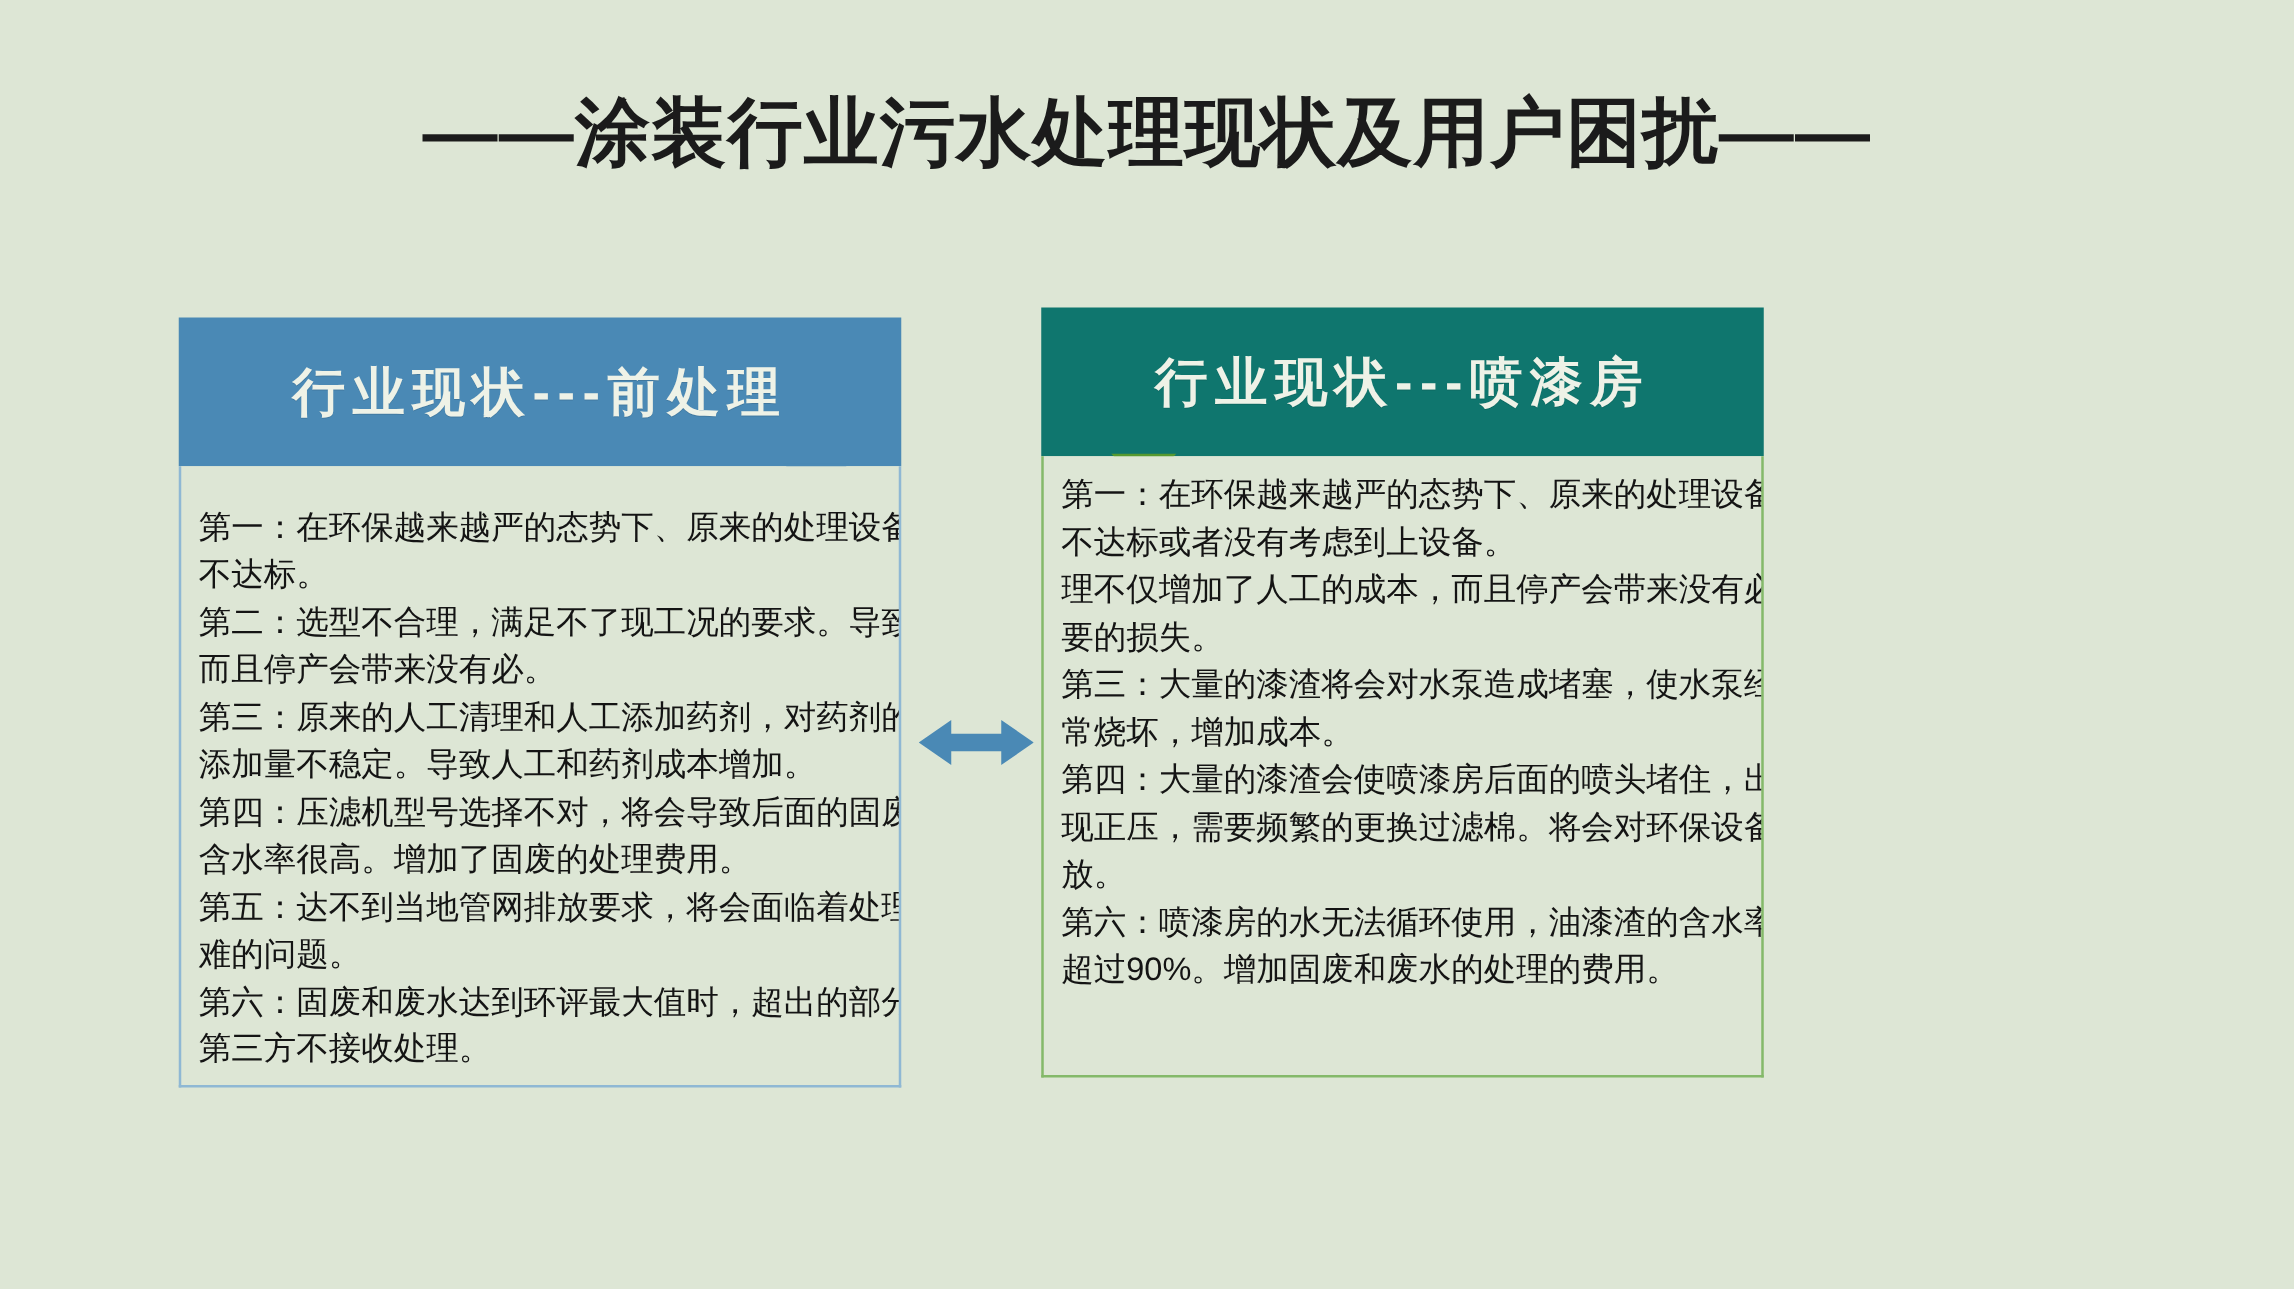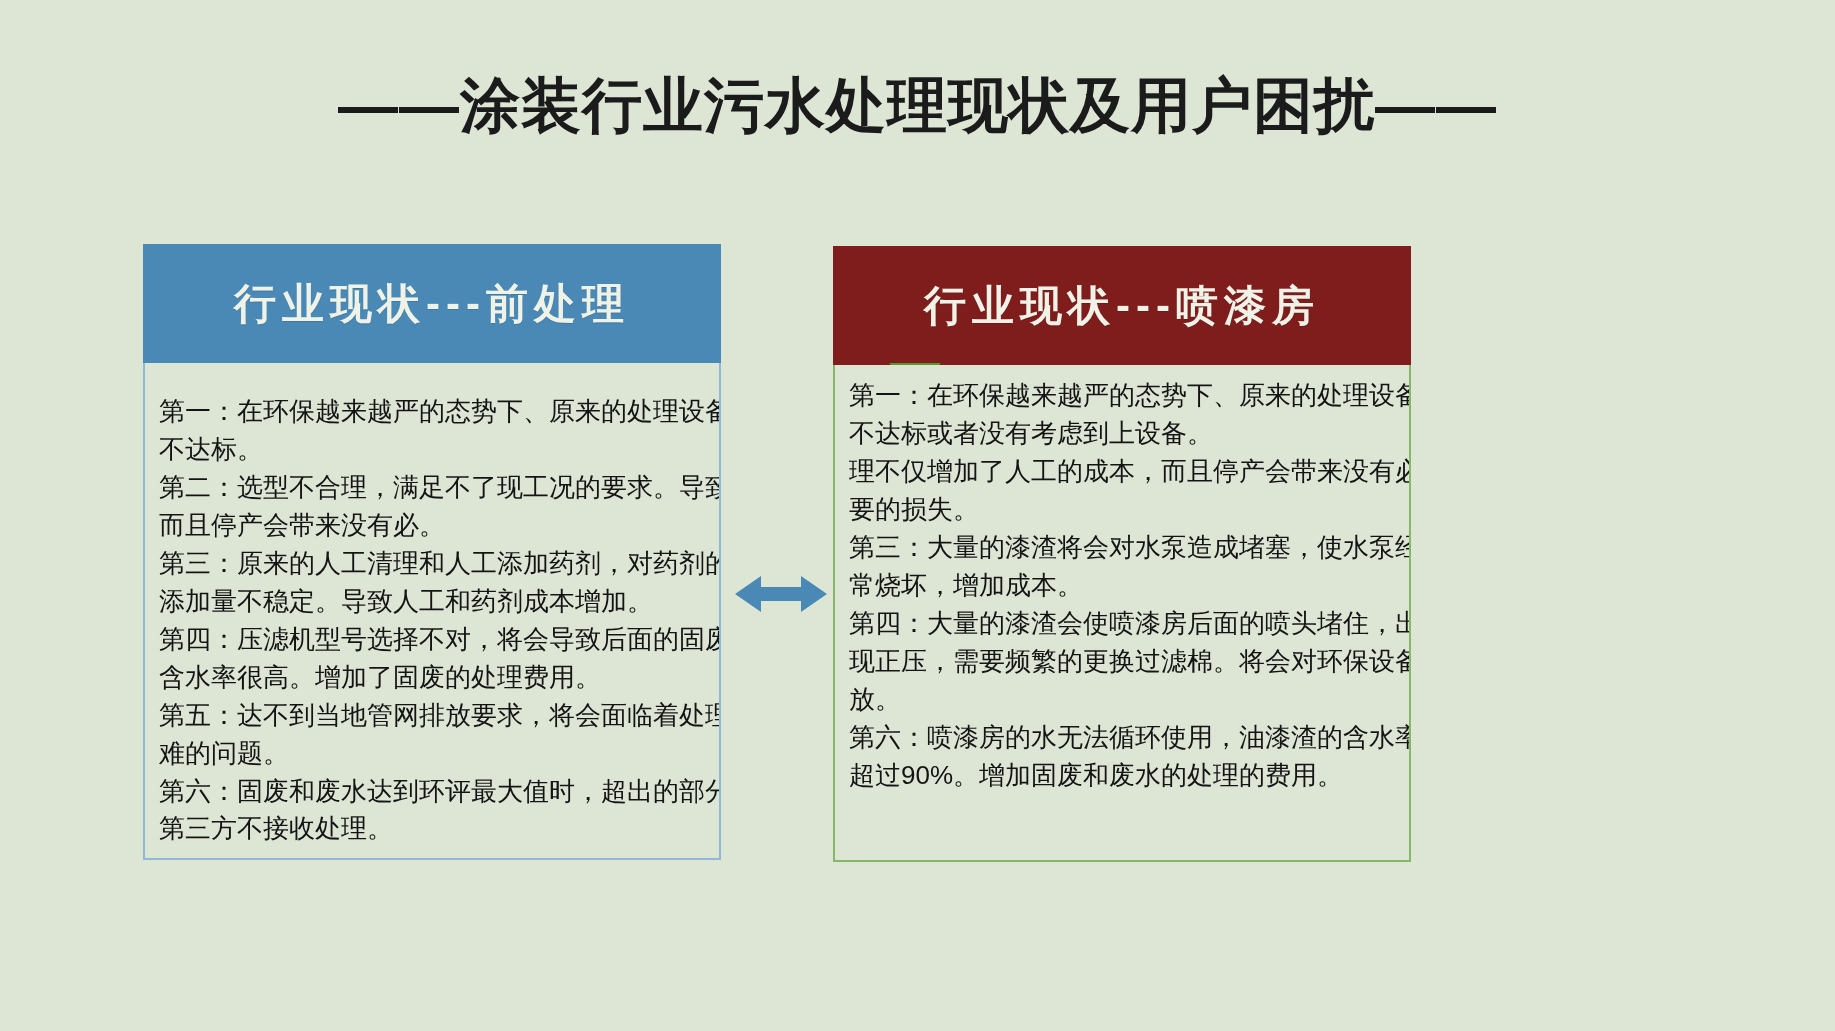--- a/index.html
+++ b/index.html
@@ -31,41 +31,41 @@
   }
 
   
   .panel {
     position: absolute;
     box-sizing: border-box;
   }
 
   .panel-left {
     left: 143px;
-    top: 244px;
+    top: 254px;
     width: 578px;
     height: 616px;
   }
   .panel-right {
     left: 833px;
     top: 246px;
     width: 578px;
     height: 616px;
   }
 
   .panel-header {
     position: relative;
     height: 119px;
     display: flex;
     align-items: center;
     justify-content: center;
     box-sizing: border-box;
   }
   .panel-left .panel-header  { background: #4a89b5; }
-  .panel-right .panel-header { background: #7f1d1d; }
+  .panel-right .panel-header { background: #0f766e; }
 
   .panel-header-text {
     color: #eef2e7;
     font-size: 42px;
     font-weight: bold;
     letter-spacing: 6px;
     white-space: nowrap;
     text-shadow: 0 1px 0 rgba(0,0,0,0.12);
   }
 

